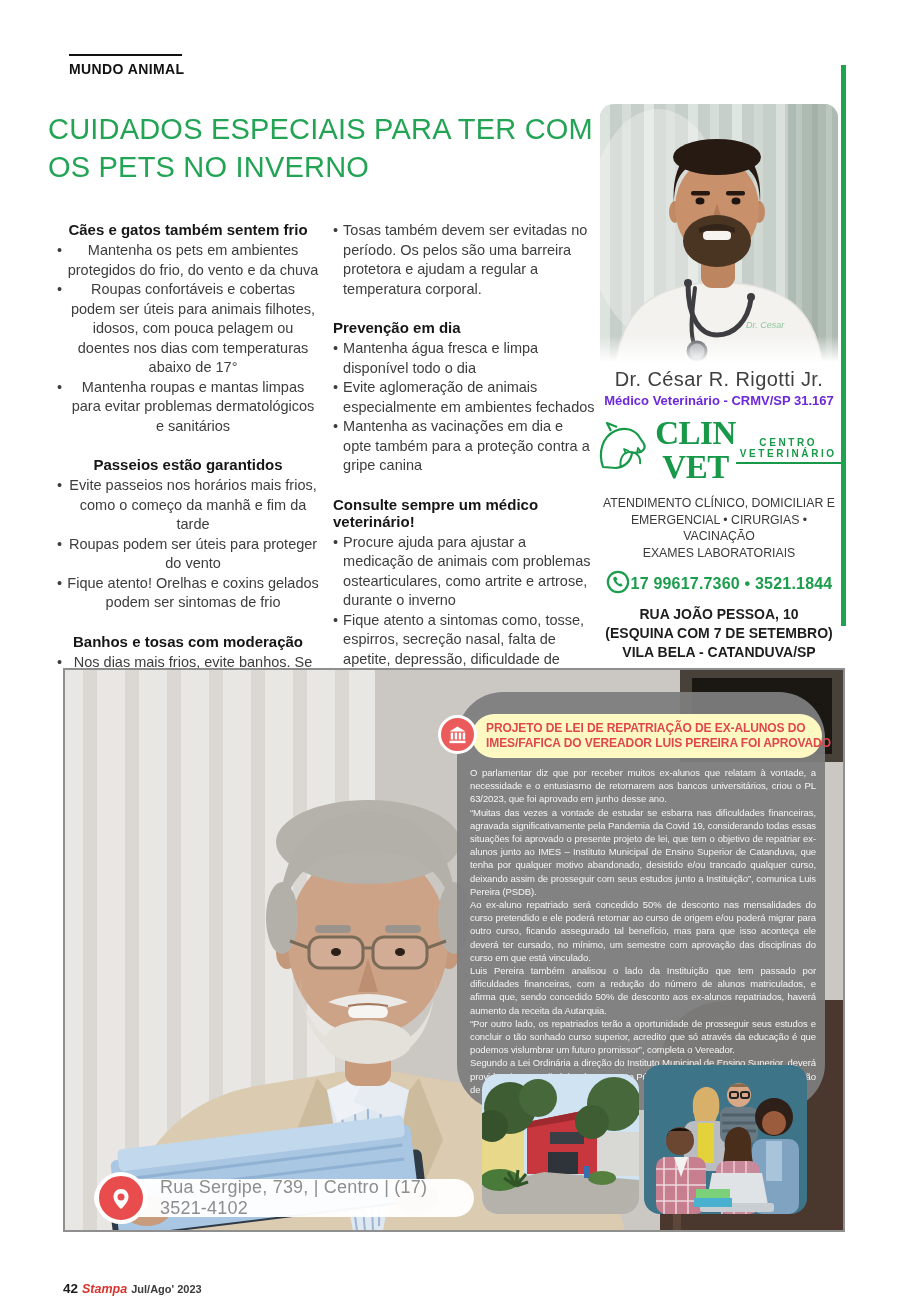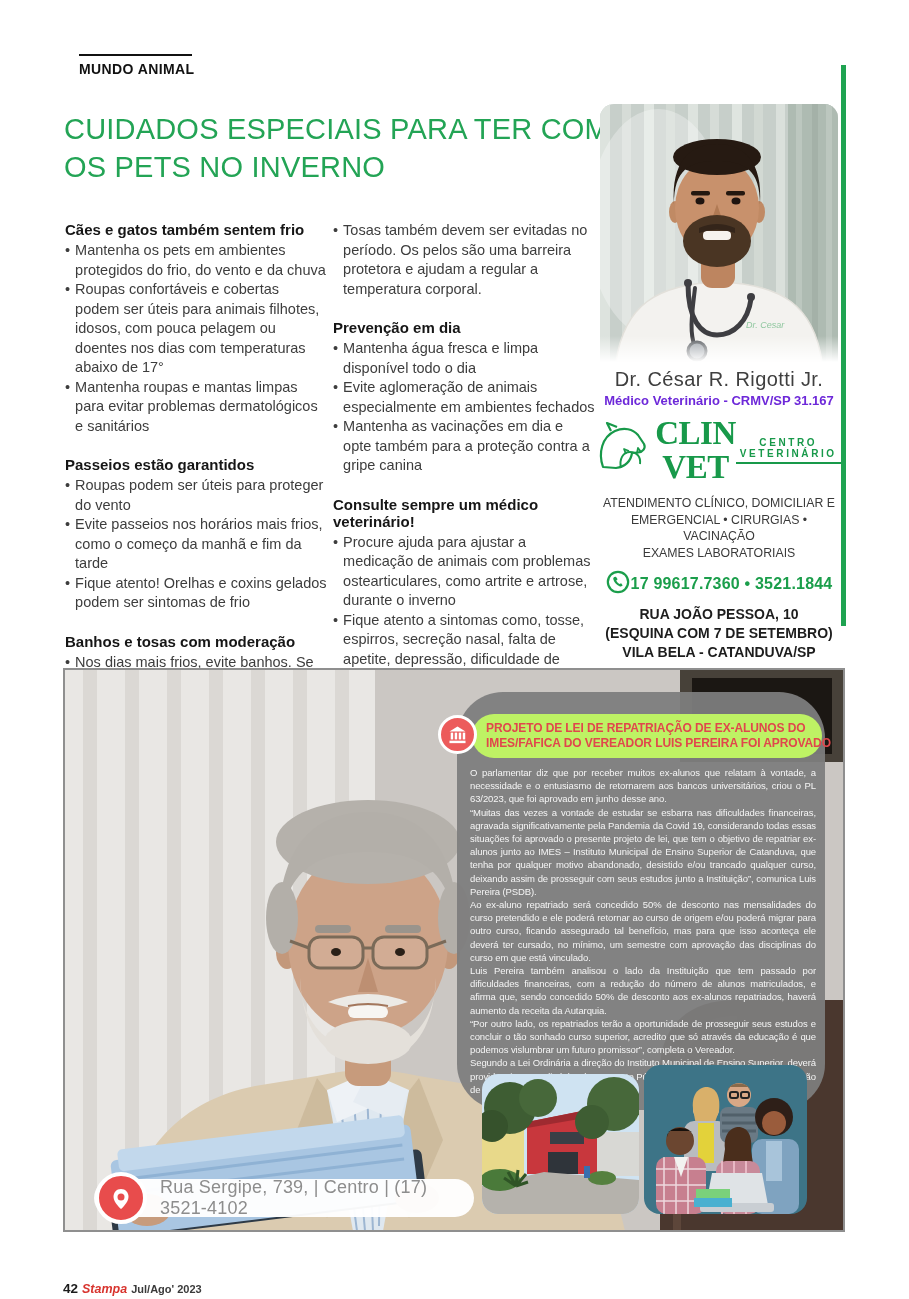--- a/index.html
+++ b/index.html
@@ -1,27 +1,27 @@
 <!DOCTYPE html>
 <html><head>
 <meta charset="utf-8">
 <style>
   html,body{margin:0;padding:0;background:#e8e8e8;}
   .page{position:relative;width:909px;height:1299px;background:#ffffff;margin:0 auto;
         font-family:"Liberation Sans",sans-serif;overflow:hidden;}
 
   
-  .kicker{position:absolute;left:79px;top:54px;}
+  .kicker{position:absolute;left:69px;top:54px;}
   .kicker-line{width:113px;height:2px;background:#111;}
   .kicker-text{margin-top:5px;font-size:14px;font-weight:bold;color:#111;letter-spacing:.4px;}
-  .title{position:absolute;left:64px;top:110px;width:560px;margin:0;
+  .title{position:absolute;left:48px;top:110px;width:560px;margin:0;
          font-size:29px;line-height:38px;font-weight:normal;color:#23a455;letter-spacing:.2px;}
 
   .col{position:absolute;top:221px;width:262px;font-size:14.5px;color:#3d3d3d;}
-  .col1{left:65px;}
+  .col1{left:57px;text-align:center;}
   .col2{left:333px;}
   .sec{margin-bottom:20px;}
   .sec h3{margin:0 0 3px 0;font-size:15px;color:#161616;font-weight:bold;}
   .bullet{display:flex;line-height:19.5px;}
   .bullet::before{content:"•";margin-right:5px;flex:0 0 auto;}
 
   
   .vet-ad{position:absolute;left:600px;top:72px;width:238px;text-align:center;}
   .vet-photo{width:238px;height:258px;border-radius:14px 14px 0 0;overflow:hidden;margin-top:32px;}
   .vet-photo svg{display:block;}
@@ -40,21 +40,21 @@
   .vet-email{margin-top:6px;display:flex;align-items:center;justify-content:center;gap:5px;
              font-size:16px;font-weight:bold;color:#1b9e4b;}
   .green-bar{position:absolute;left:841px;top:65px;width:5px;height:561px;background:#1fa351;}
 
   
   .news-ad{position:absolute;left:63px;top:668px;width:782px;height:564px;
            border:2px solid #8f8f8f;box-sizing:border-box;overflow:hidden;background:#d8d5d2;}
   .news-photo{position:absolute;left:0;top:0;width:779px;height:561px;}
   .gray-panel{position:absolute;left:392px;top:22px;width:368px;height:418px;
               background:rgba(125,125,125,.94);border-radius:46px;}
-  .headline-pill{position:absolute;left:407px;top:44px;width:350px;height:44px;background:#bef264;
+  .headline-pill{position:absolute;left:407px;top:44px;width:350px;height:44px;background:#fef9c3;
                  border-radius:22px;box-sizing:border-box;padding:7px 6px 0 14px;}
   .headline-pill div{font-size:12px;font-weight:bold;color:#e0474c;line-height:15px;letter-spacing:-.1px;white-space:nowrap;}
   .bank-badge{position:absolute;left:373px;top:45px;width:39px;height:39px;border-radius:50%;
               background:#ec5b5b;border:3px solid #fff;box-sizing:border-box;
               display:flex;align-items:center;justify-content:center;}
   .panel-text{position:absolute;left:405px;top:96px;width:346px;color:#f5f5f5;
               font-size:9.5px;line-height:13.2px;text-align:justify;letter-spacing:-.1px;}
   .panel-text p{margin:0;}
   .photo-campus{position:absolute;left:417px;top:404px;width:157px;height:140px;
                 border-radius:16px;overflow:hidden;}
@@ -87,22 +87,22 @@
 
   <div class="col col1">
     <div class="sec">
       <h3>Cães e gatos também sentem frio</h3>
       <div class="bullet">Mantenha os pets em ambientes protegidos do frio, do vento e da chuva</div>
       <div class="bullet">Roupas confortáveis e cobertas podem ser úteis para animais filhotes, idosos, com pouca pelagem ou doentes nos dias com temperaturas abaixo de 17°</div>
       <div class="bullet">Mantenha roupas e mantas limpas para evitar problemas dermatológicos e sanitários</div>
     </div>
     <div class="sec">
       <h3>Passeios estão garantidos</h3>
+      <div class="bullet">Evite passeios nos horários mais frios, como o começo da manhã e fim da tarde</div>
       <div class="bullet">Roupas podem ser úteis para proteger do vento</div>
-      <div class="bullet">Evite passeios nos horários mais frios, como o começo da manhã e fim da tarde</div>
       <div class="bullet">Fique atento! Orelhas e coxins gelados podem ser sintomas de frio</div>
     </div>
     <div class="sec">
       <h3>Banhos e tosas com moderação</h3>
       <div class="bullet">Nos dias mais frios, evite banhos. Se for inevitável, utilize água morna e depois seque bem os pelos, sem deixar o pet exposto ao vento</div>
     </div>
   </div>
 
   <div class="col col2">
     <div class="sec">

